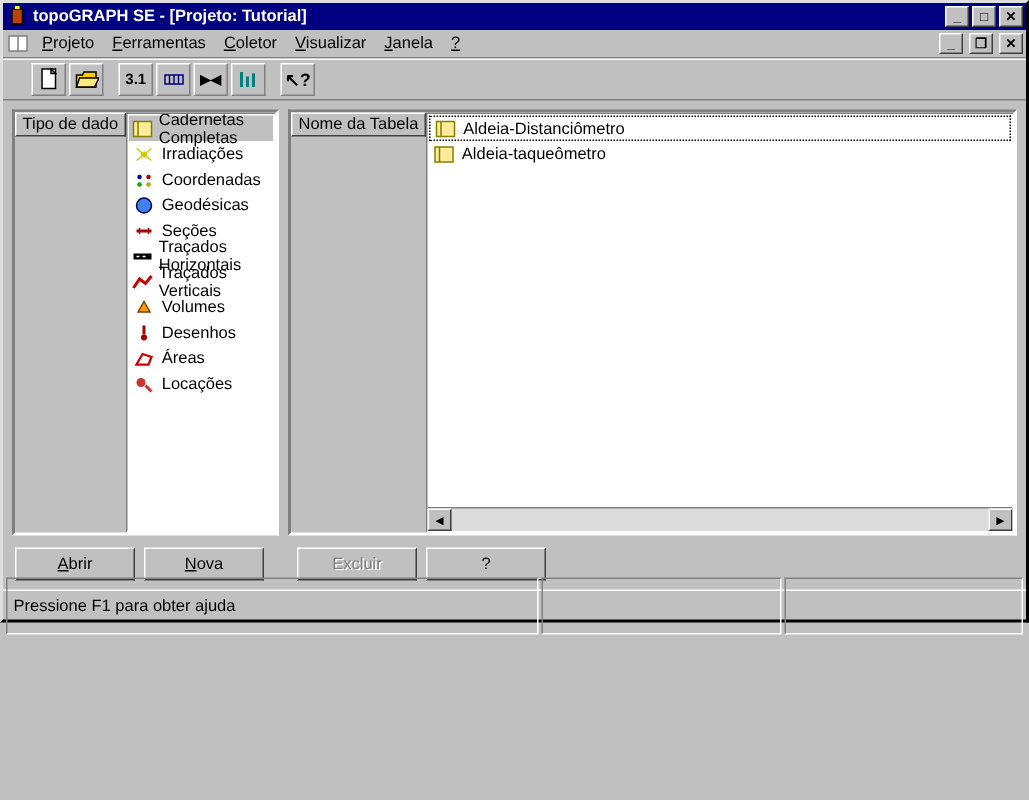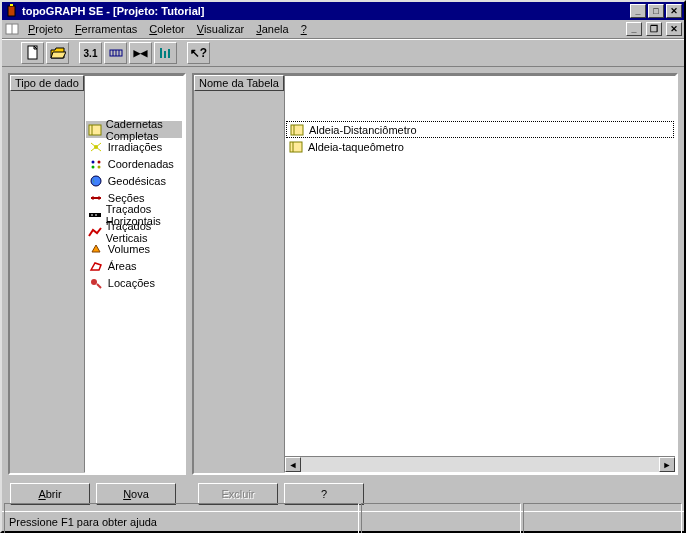--- a/index.html
+++ b/index.html
@@ -6,21 +6,21 @@
 body {
   font-family: "MS Sans Serif", Tahoma, Arial, sans-serif;
   font-size: 11px;
   background: #c0c0c0;
   width: 686px;
   height: 533px;
   overflow: hidden;
 }
 .window {
   width: 686px;
-  height: 533px;
+  height: 415px;
   border: 2px solid;
   border-color: #dfdfdf #000 #000 #dfdfdf;
   background: #c0c0c0;
   display: flex;
   flex-direction: column;
 }
 .titlebar {
   background: #000080;
   color: #fff;
   display: flex;
@@ -103,21 +103,21 @@
 }
 .panel-body {
   flex:1;
   background:#fff;
   border: 1px solid;
   border-color: #808080 #fff #fff #808080;
   margin: 0;
   overflow:hidden;
   position:relative;
 }
-.list { padding: 1px; margin-top: 44px; }
+.list { padding: 1px; }
 .list-item {
   display:flex;
   align-items:center;
   height: 17px;
   padding: 0 2px;
   gap: 4px;
 }
 .list-item.selected { background:#c0c0c0; }
 .list-item.selected-right { border: 1px dotted #000; }
 .icon {
@@ -336,20 +336,29 @@
               <span class="icon">
                 <svg width="14" height="12">
                   <polygon points="3,9 7,2 11,9" fill="#ff9900" stroke="#804000"></polygon>
                 </svg>
               </span>
               <span>Volumes</span>
             </div>
           <div class="list-item">
               <span class="icon">
                 <svg width="14" height="12">
+                  <line x1="7" y1="1" x2="7" y2="7" stroke="#a00000" stroke-width="2"></line>
+                  <circle cx="7" cy="9" r="2" fill="#a00000"></circle>
+                </svg>
+              </span>
+              <span>Desenhos</span>
+            </div>
+          <div class="list-item">
+              <span class="icon">
+                <svg width="14" height="12">
                   <polygon points="2,10 6,3 12,5 10,10" fill="none" stroke="#cc0000" stroke-width="1.5"></polygon>
                 </svg>
               </span>
               <span>Áreas</span>
             </div>
           <div class="list-item">
               <span class="icon">
                 <svg width="14" height="12">
                   <circle cx="5" cy="5" r="3" fill="#cc3333"></circle>
                   <path d="M8,7 L12,11" stroke="#cc3333" stroke-width="2"></path>

